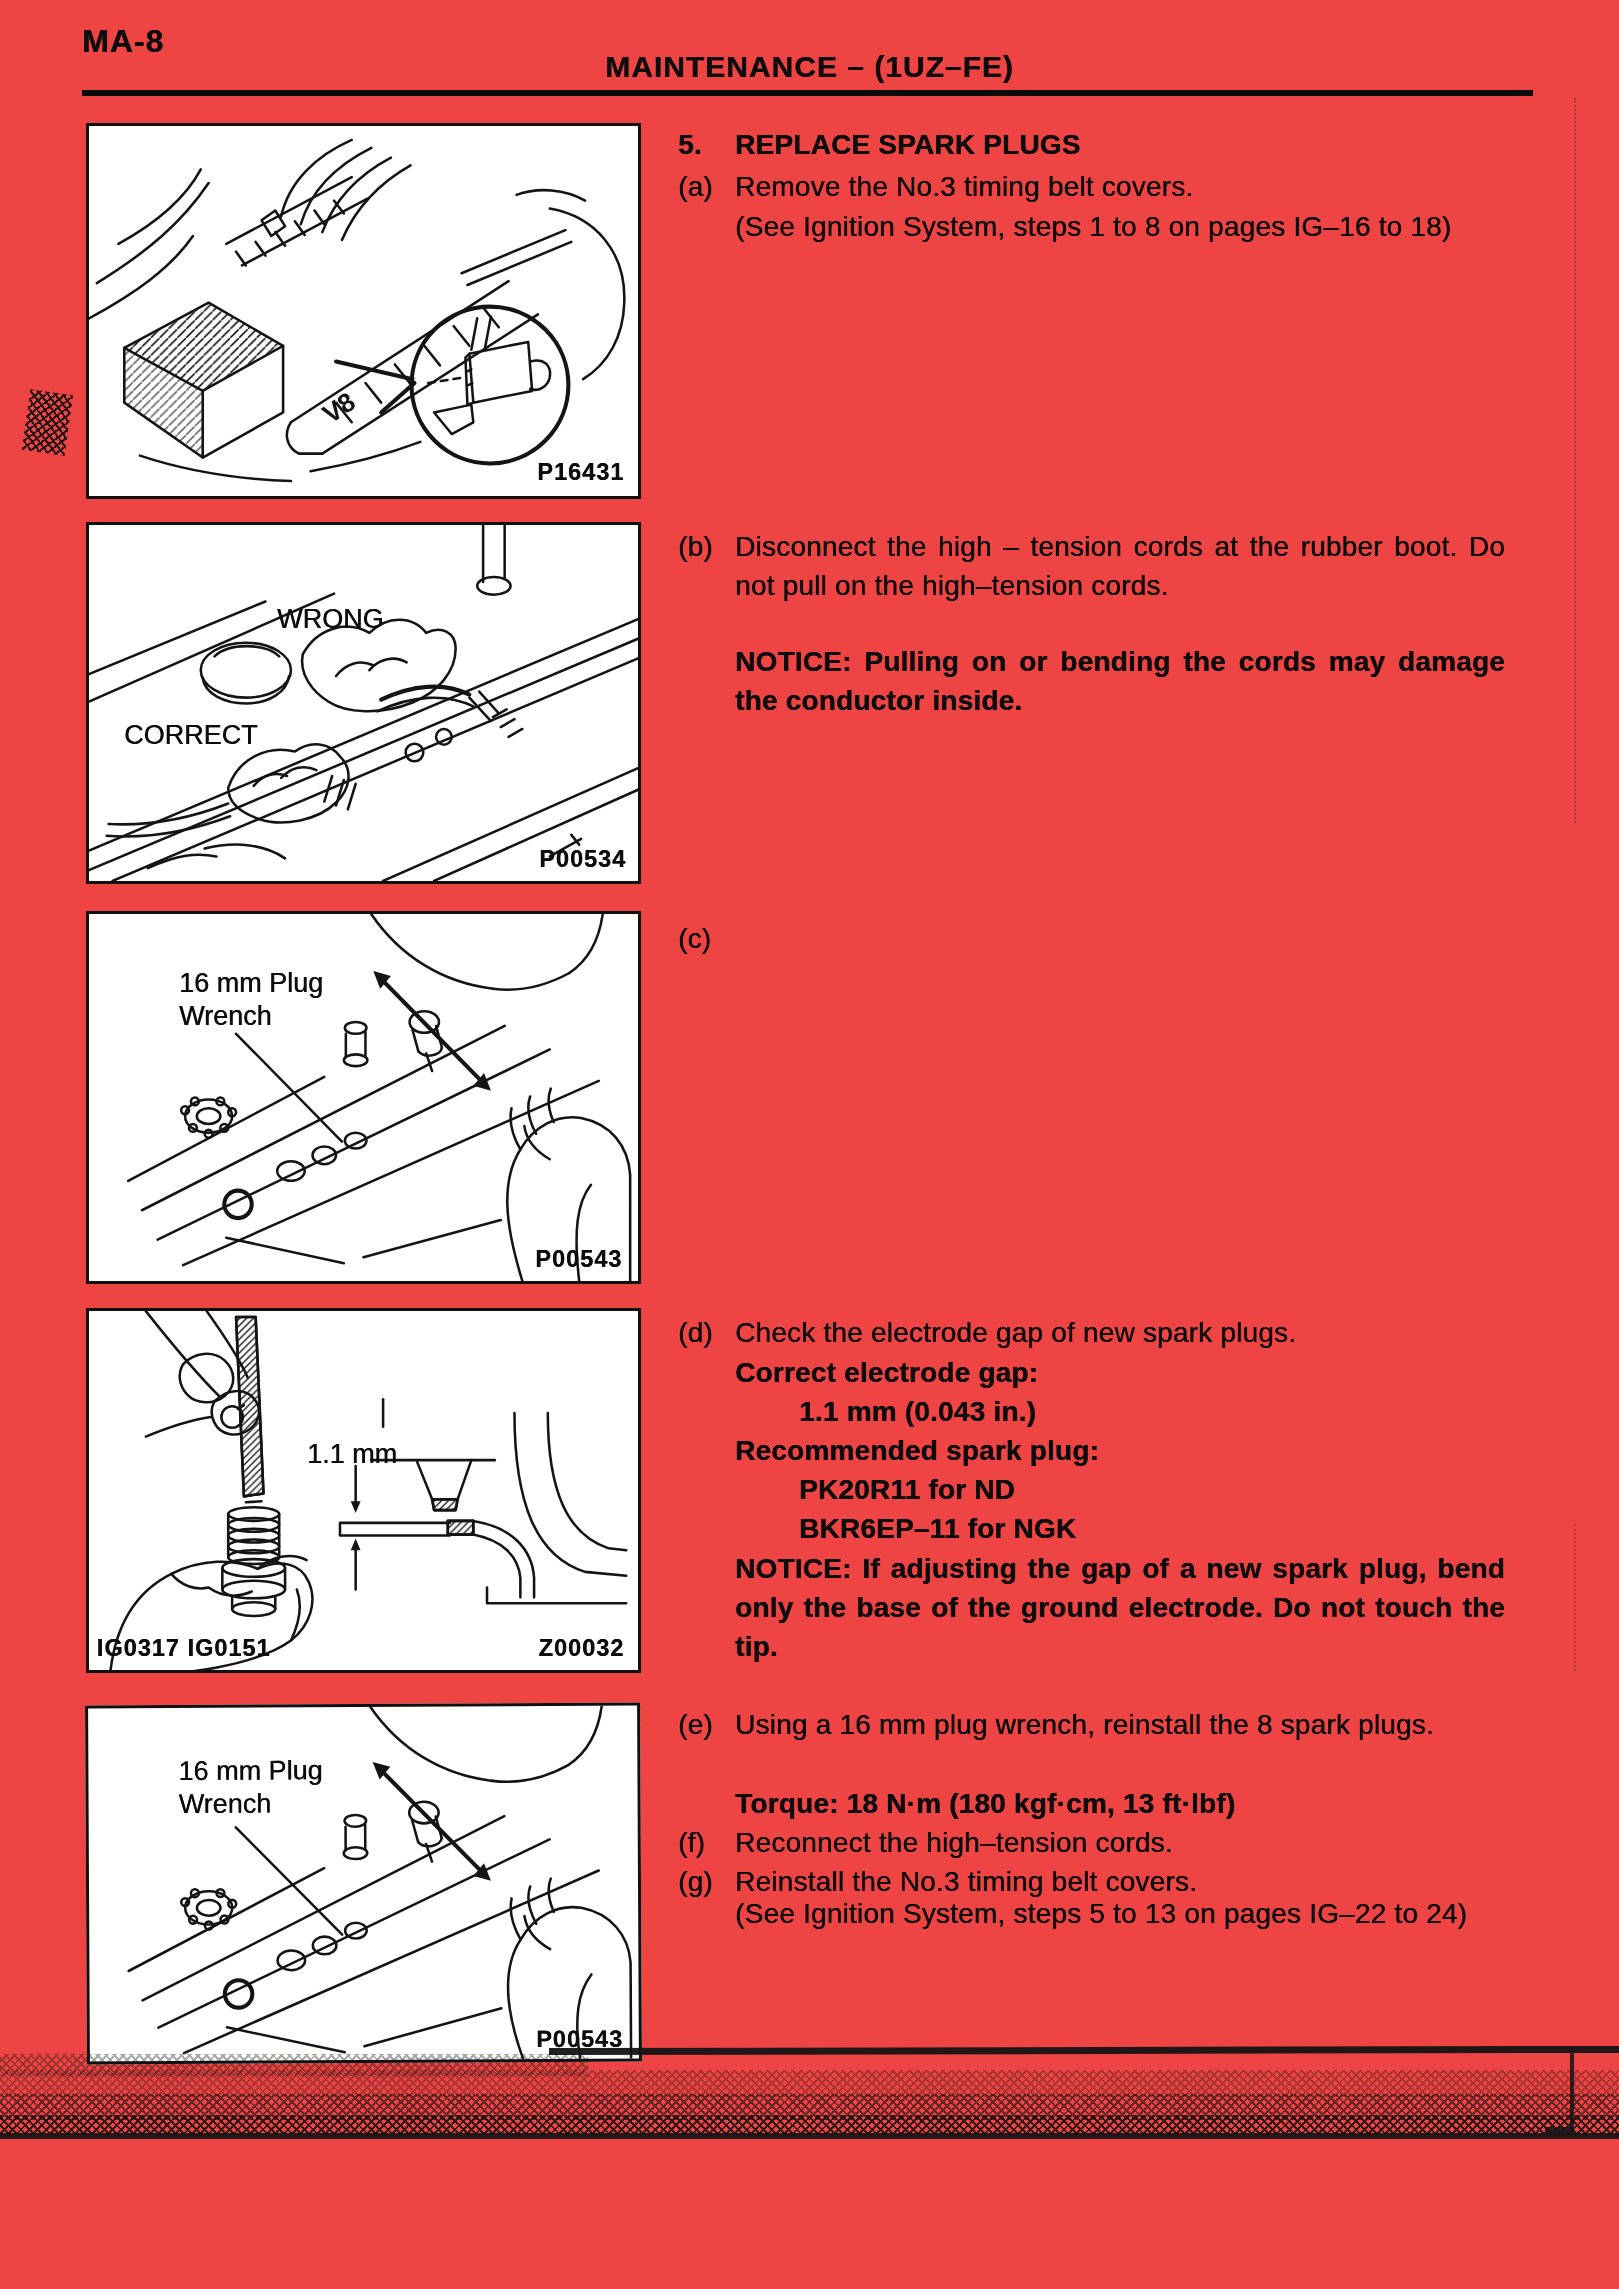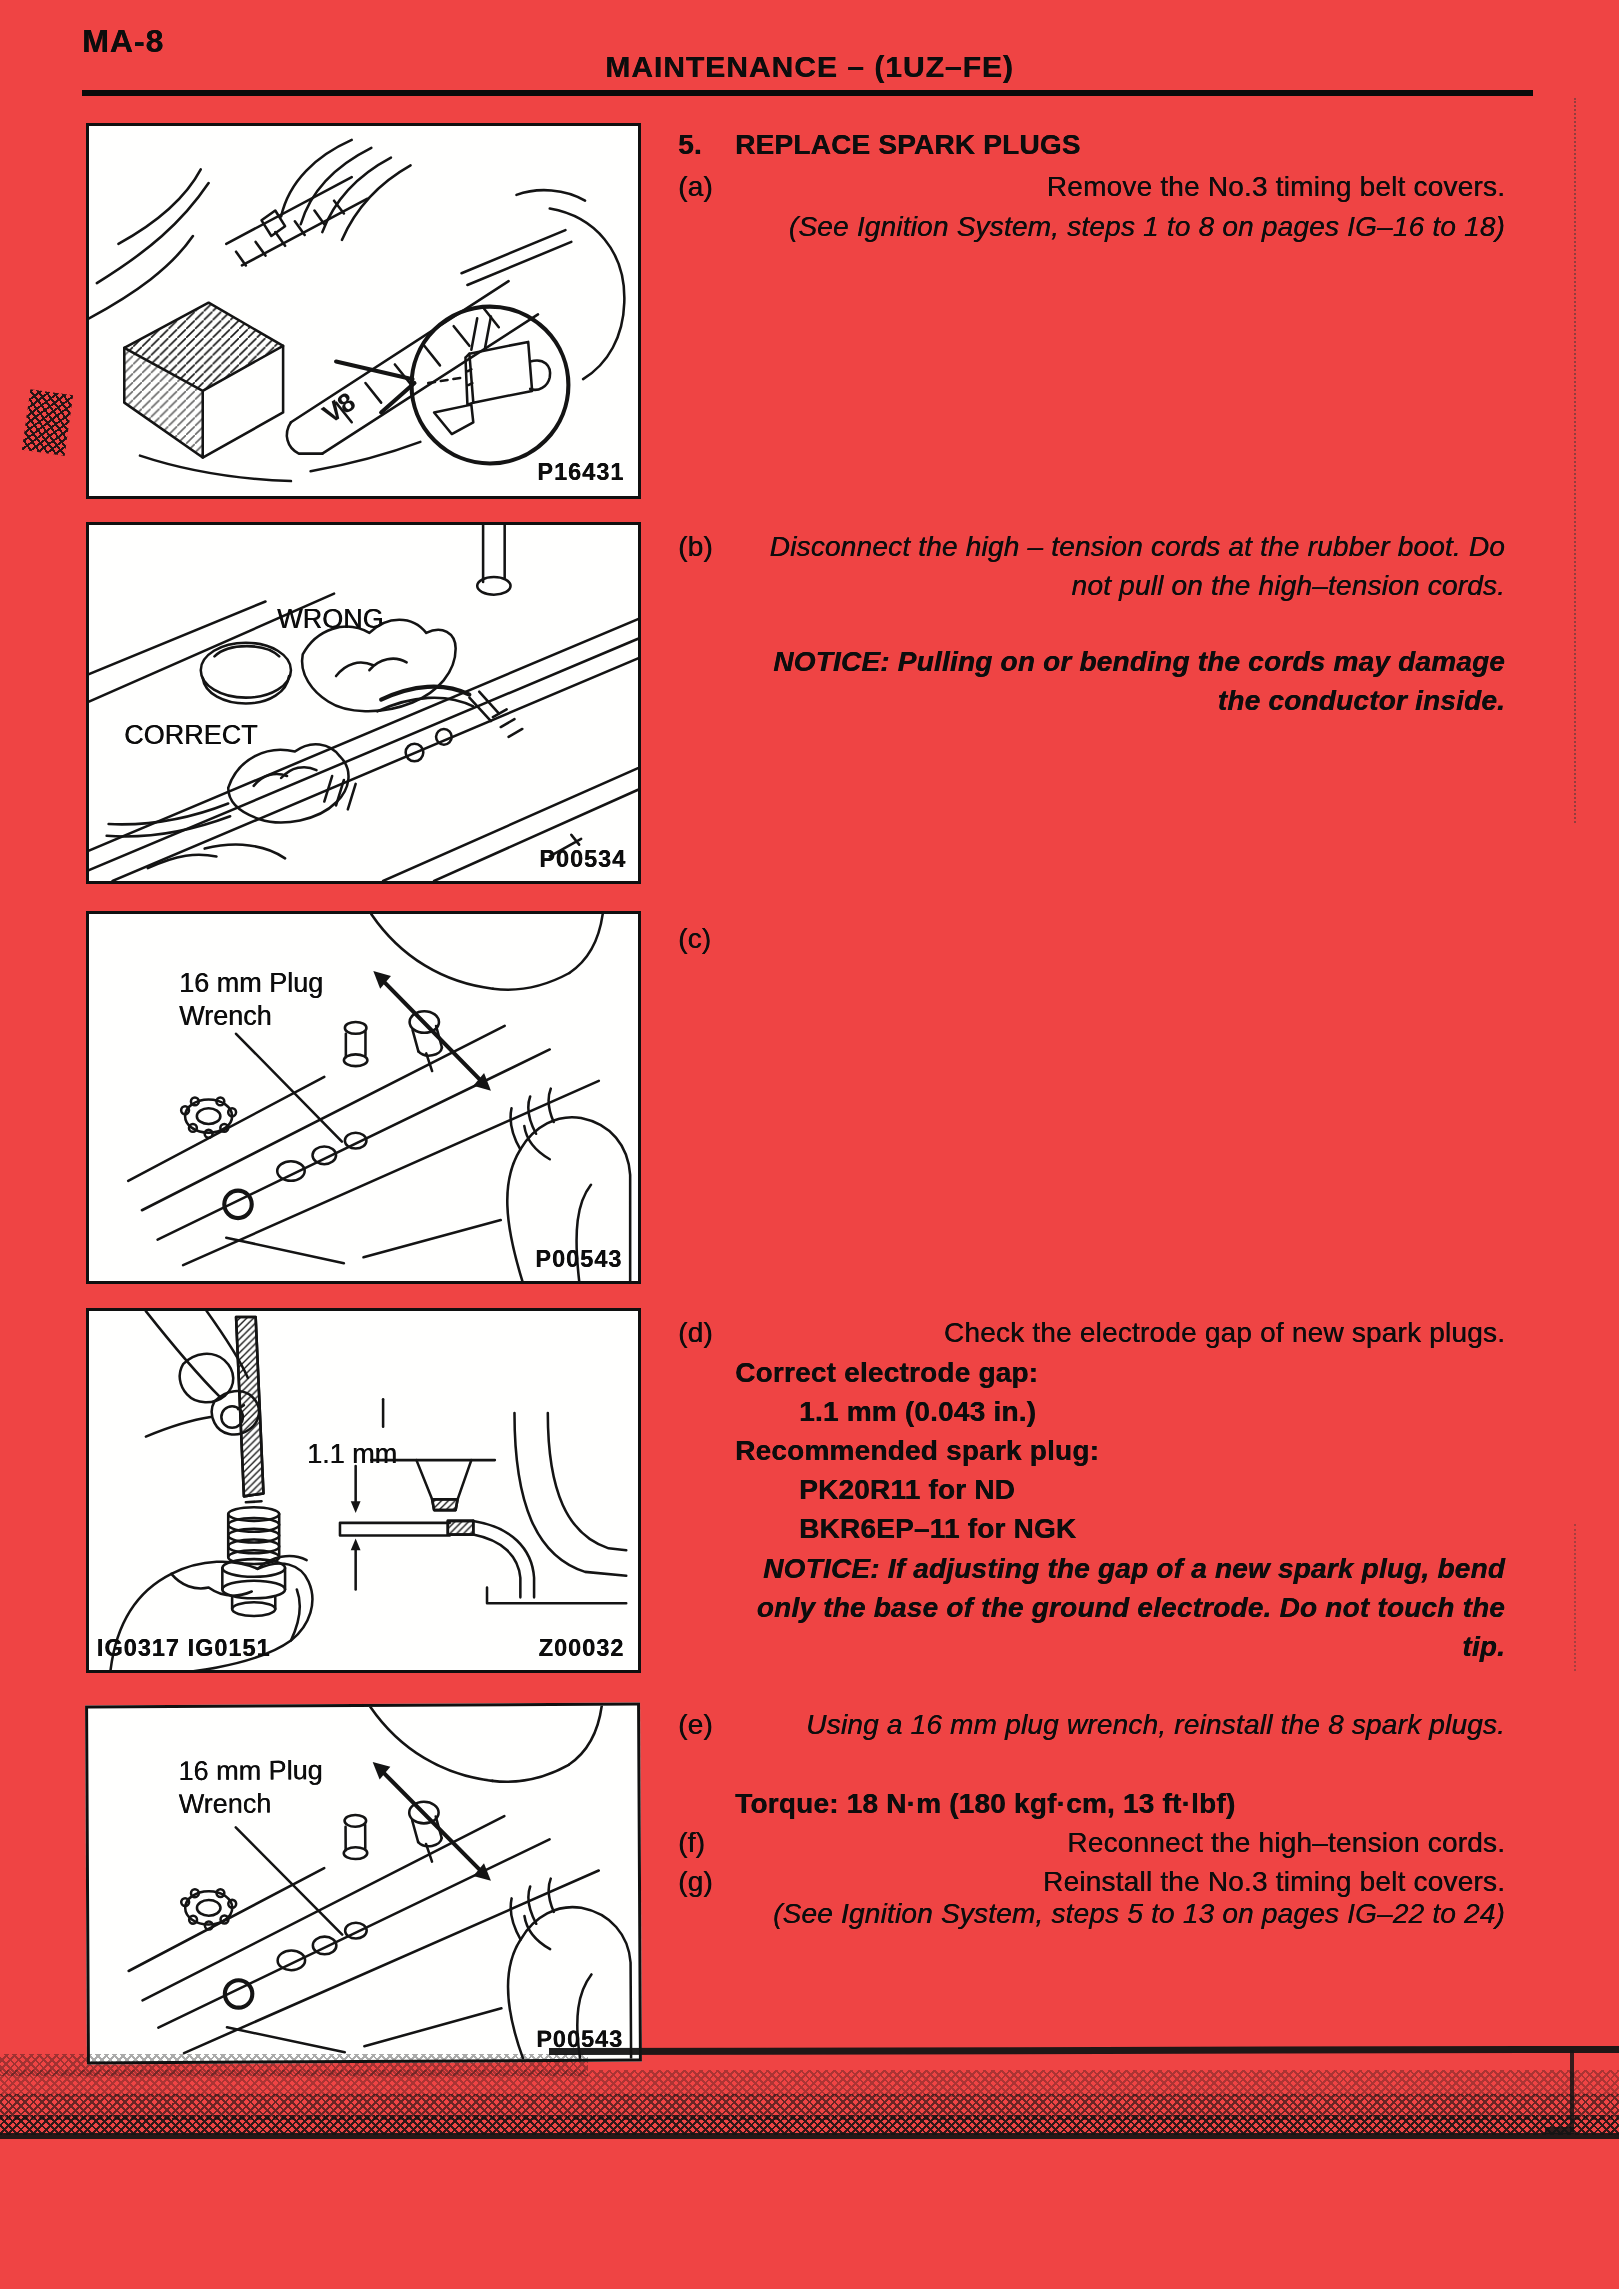--- a/index.html
+++ b/index.html
@@ -1,22 +1,22 @@
 <!DOCTYPE html>
 <html><head>
 <meta charset="utf-8">
 <style>
   html,body{margin:0;padding:0;background:#ffffff;}
   .page{position:relative;width:1619px;height:2290px;background:#ef4444;overflow:hidden;
         font-family:"Liberation Sans",sans-serif;color:#0d0d0d;}
   .t{position:absolute;font-size:28px;line-height:39px;letter-spacing:0.2px;
      text-shadow:0.4px 0 0 currentColor;white-space:pre-line;}
   .b{font-weight:bold;}
-  .just{text-align:justify;font-style:italic;}
-  .w{width:770px;text-align:right;}
+  .just{text-align:justify;}
+  .w{width:770px;}
   .rule{position:absolute;background:#0b0b0b;}
   .figbox{position:absolute;border:3.9px solid #101010;background:#fffffe;}
   .figbox svg{position:absolute;left:0;top:0;width:100%;height:100%;}
   .figlabel{position:absolute;font-size:27px;font-weight:normal;line-height:33px;
             text-shadow:0.4px 0 0 currentColor;white-space:nowrap;}
   .figcode{position:absolute;font-size:23.5px;font-weight:bold;letter-spacing:1px;
            text-shadow:0.3px 0 0 currentColor;}
   svg.fig path,svg.fig line,svg.fig circle,svg.fig ellipse,svg.fig polyline{
       fill:none;stroke:#141414;stroke-width:2.6;stroke-linecap:round;stroke-linejoin:round;}
   svg.fig .thick{stroke-width:4.2;}

